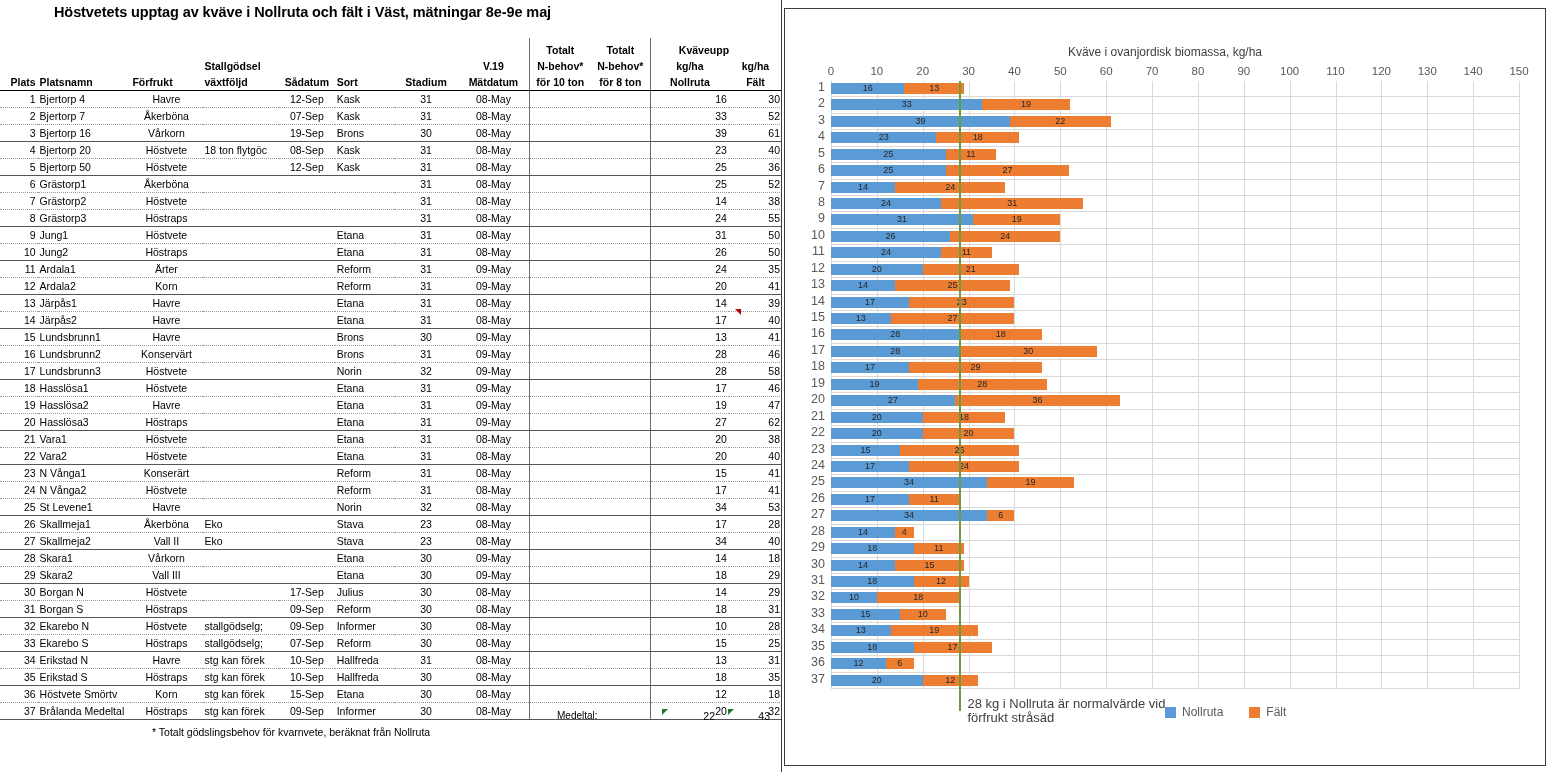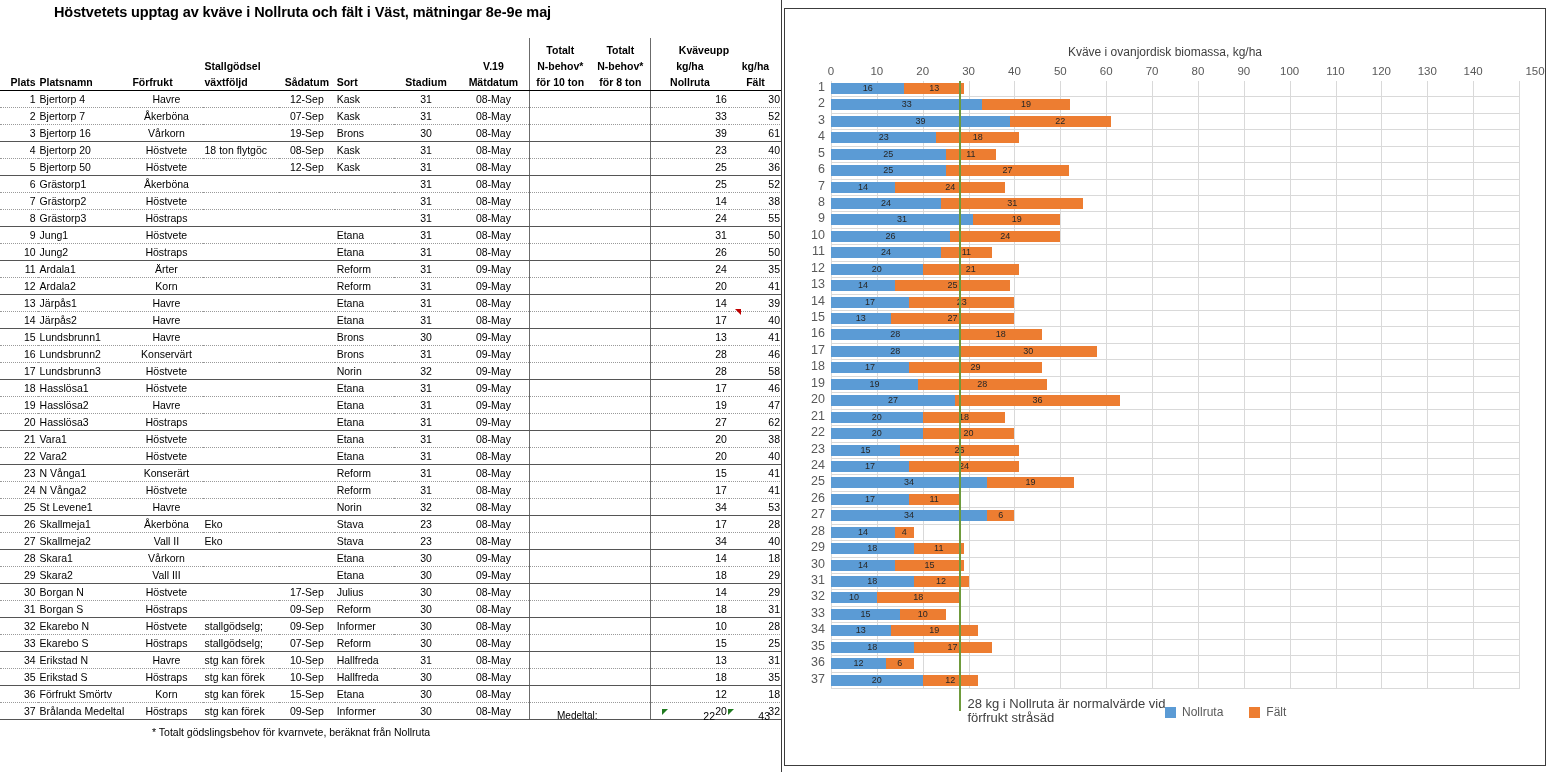--- a/index.html
+++ b/index.html
@@ -694,21 +694,21 @@
             <td class="c-sort">Hallfreda</td>
             <td class="c-stadium">30</td>
             <td class="c-matdatum">08-May</td>
             <td class="c-n10 vsep-left"></td>
             <td class="c-n8 vsep-right"></td>
             <td class="c-noll">18</td>
             <td class="c-falt">35</td>
           </tr>
           <tr>
             <td class="c-plats">36</td>
-            <td class="c-namn">Förfrukt Smörtv</td>
+            <td class="c-namn">Höstvete Smörtv</td>
             <td class="c-forfrukt">Korn</td>
             <td class="c-stall">stg kan förek</td>
             <td class="c-sadatum">15-Sep</td>
             <td class="c-sort">Etana</td>
             <td class="c-stadium">30</td>
             <td class="c-matdatum">08-May</td>
             <td class="c-n10 vsep-left"></td>
             <td class="c-n8 vsep-right"></td>
             <td class="c-noll">12</td>
             <td class="c-falt">18</td>
@@ -754,21 +754,21 @@
         <div class="xtick" style="left: 229.333px;">50</div>
         <div class="xtick" style="left: 275.2px;">60</div>
         <div class="xtick" style="left: 321.067px;">70</div>
         <div class="xtick" style="left: 366.933px;">80</div>
         <div class="xtick" style="left: 412.8px;">90</div>
         <div class="xtick" style="left: 458.667px;">100</div>
         <div class="xtick" style="left: 504.533px;">110</div>
         <div class="xtick" style="left: 550.4px;">120</div>
         <div class="xtick" style="left: 596.267px;">130</div>
         <div class="xtick" style="left: 642.133px;">140</div>
-        <div class="xtick" style="left: 704px;">150</div>
+        <div class="xtick" style="left: 688px;">150</div>
       </div>
     <div id="plot">
       <div id="gridlines">
           <div class="gridline" style="left: 0px;"></div>
           <div class="gridline" style="left: 45.8667px;"></div>
           <div class="gridline" style="left: 91.7333px;"></div>
           <div class="gridline" style="left: 137.6px;"></div>
           <div class="gridline" style="left: 183.467px;"></div>
           <div class="gridline" style="left: 229.333px;"></div>
           <div class="gridline" style="left: 275.2px;"></div>

